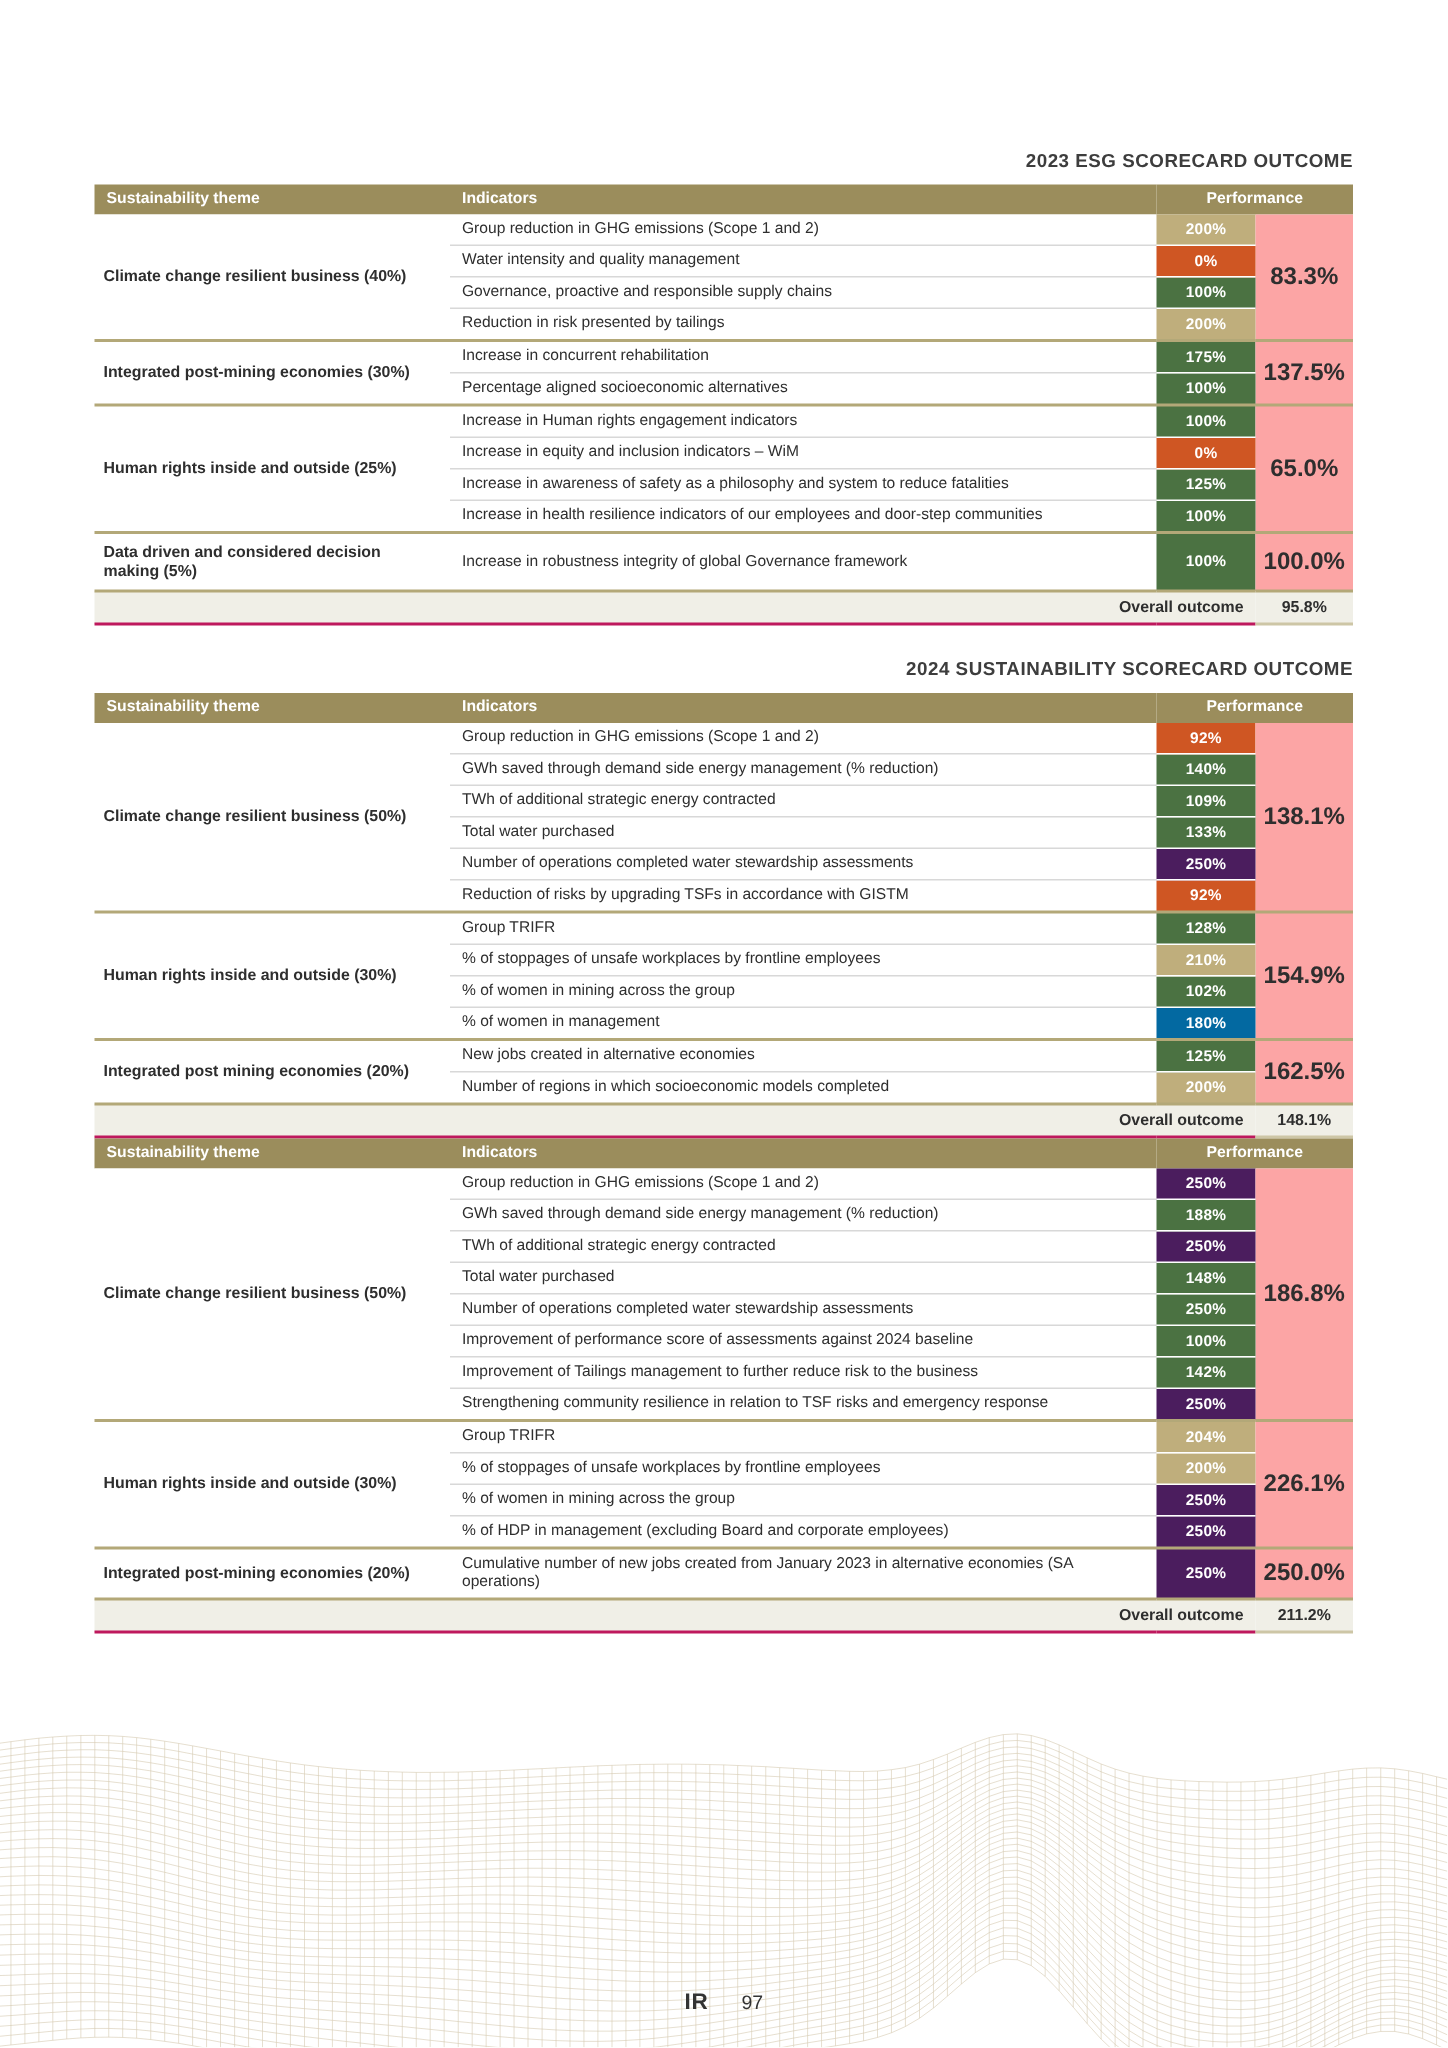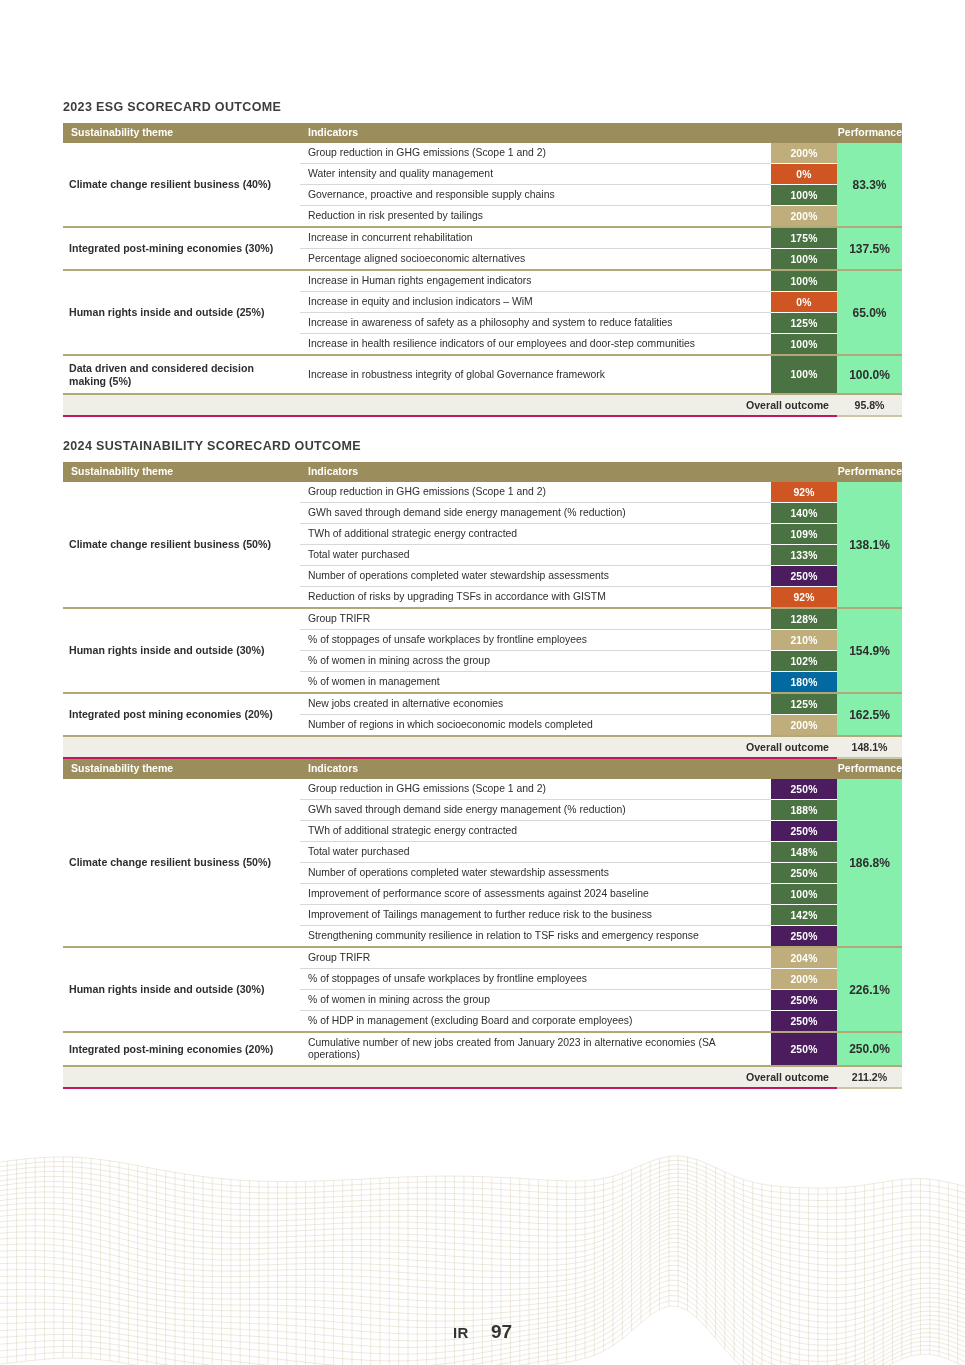--- a/index.html
+++ b/index.html
@@ -13,20 +13,21 @@
 
   .content { position:absolute; left:63px; top:100px; width:839px; }
 
   .sec-title {
     font-size: 12.5px;
     font-weight: bold;
     letter-spacing: 0.35px;
     color: #3d3d3d;
     margin-bottom: 9px;
     margin-top: 22px;
+    text-align: right;
   }
   .sec-title.first { margin-top: 0; }
 
   table.sc {
     width: 839px;
     border-collapse: collapse;
     table-layout: fixed;
   }
   table.sc col.c-theme { width: 237px; }
   table.sc col.c-ind   { width: 471px; }
@@ -37,21 +38,21 @@
     background: #9b8d5c;
     color: #ffffff;
     font-size: 10.5px;
     font-weight: bold;
     text-align: left;
     padding: 4px 8px 5px 8px;
     height: 19px;
     line-height: 11px;
   }
   thead th.h-perf {
-    text-align: right;
+    text-align: center;
     padding-left: 0; padding-right: 0;
   }
 
   td { font-size: 10.4px; color: #2e2e2e; vertical-align: middle; }
 
   td.theme {
     font-weight: bold;
     font-size: 10.6px;
     padding: 6px 10px 6px 6px;
     line-height: 12.6px;
@@ -73,22 +74,22 @@
     font-size: 10.3px;
     padding: 0;
     border-bottom: 1.5px solid #ffffff;
     letter-spacing: .2px;
   }
   tr.last-of-group td.perf { border-bottom: 2px solid #b3a878; }
 
   td.tot {
     text-align: center;
     font-weight: bold;
-    font-size: 12px;
-    background: #86efac;
+    font-size: 16px;
+    background: #fca5a5;
     border-bottom: 2px solid #b3a878;
     padding: 0 4px;
   }
 
   tr.overall td {
     background: #f0efe7;
     border-bottom: 2px solid #cdc6a6;
     border-top: 2px solid #b3a878;
     height: 22px;
     font-weight: bold;
@@ -113,21 +114,21 @@
     position: absolute;
     left: 0; bottom: 22px;
     width: 965px;
     text-align: center;
     font-size: 10.5px;
     color: #333;
     font-weight: bold;
     z-index: 5;
   }
   .footer-page .ir { font-size: 15px; letter-spacing: .5px; margin-right: 22px; font-weight:bold; }
-  .footer-page .pg { font-size: 19px; font-weight: bold; }
+  .footer-page .pg { font-size: 13px; font-weight: normal; }
 </style>
 </head>
 <body>
 
 <div class="page">
 
   <div class="content" id="tables-root">
       <div class="sec-title first">2023 ESG SCORECARD OUTCOME</div>
       <table class="sc">
         <colgroup>

